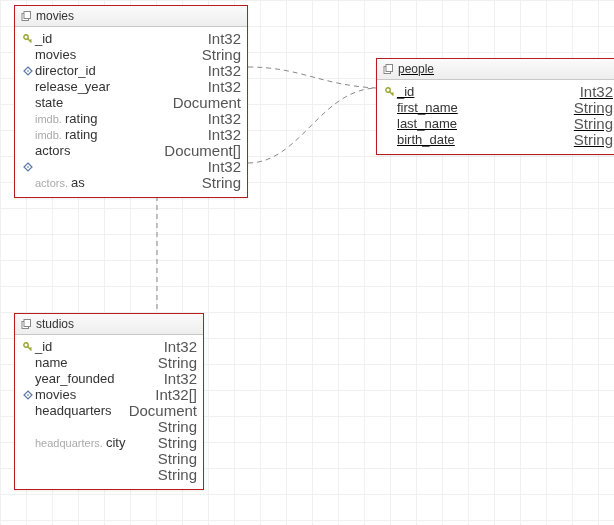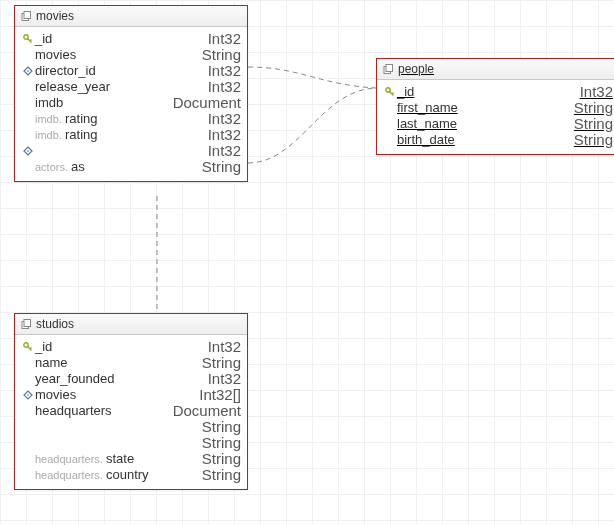--- a/index.html
+++ b/index.html
@@ -117,32 +117,37 @@
           <span><span class="field-name">director_id</span></span>
           <span class="field-type">Int32</span>
         </div>
         <div class="field-row">
           <span class="field-icon"></span>
           <span><span class="field-name">release_year</span></span>
           <span class="field-type">Int32</span>
         </div>
         <div class="field-row">
           <span class="field-icon"></span>
-          <span><span class="field-name">imdb</span></span>
+          <span><span class="field-name">state</span></span>
           <span class="field-type">Document</span>
         </div>
         <div class="field-row">
           <span class="field-icon"></span>
           <span><span class="field-prefix">imdb.</span> <span class="field-name">rating</span></span>
           <span class="field-type">Int32</span>
         </div>
         <div class="field-row">
           <span class="field-icon"></span>
           <span><span class="field-prefix">imdb.</span> <span class="field-name">rating</span></span>
           <span class="field-type">Int32</span>
+        </div>
+        <div class="field-row">
+          <span class="field-icon"></span>
+          <span><span class="field-name">actors</span></span>
+          <span class="field-type">Document[]</span>
         </div>
         <div class="field-row">
           <span class="field-icon">
             <svg width="10" height="10" viewBox="0 0 10 10">
               <path d="M5 1 L9 5 L5 9 L1 5 Z" fill="none" stroke="#5a7aa5" stroke-width="1.2"></path>
               <line x1="4" y1="5" x2="6" y2="5" stroke="#5a7aa5" stroke-width="1.2"></line>
             </svg>
           </span>
           <span class="field-type">Int32</span>
         </div>
@@ -182,21 +187,21 @@
           <span><span class="field-name">last_name</span></span>
           <span class="field-type">String</span>
         </div>
         <div class="field-row">
           <span class="field-icon"></span>
           <span><span class="field-name">birth_date</span></span>
           <span class="field-type">String</span>
         </div>
       </div>
     </div>
-    <div class="entity" style="left: 14px; top: 313px; width: 234px;">
+    <div class="entity" style="left: 14px; top: 313px; width: 190px;">
       <div class="entity-header">
         <svg width="11" height="11" viewBox="0 0 11 11">
           <rect x="1" y="2.5" width="6.5" height="7" fill="#fff" stroke="#888" stroke-width="1"></rect>
           <rect x="3" y="0.5" width="6.5" height="7" fill="#fff" stroke="#888" stroke-width="1"></rect>
         </svg>
         <span class="tname">studios</span>
       </div>
       <div class="entity-body">
         <div class="field-row">
           <span class="field-icon">
@@ -232,27 +237,26 @@
           <span class="field-icon"></span>
           <span><span class="field-name">headquarters</span></span>
           <span class="field-type">Document</span>
         </div>
         <div class="field-row">
           <span class="field-icon"></span>
           <span class="field-type">String</span>
         </div>
         <div class="field-row">
           <span class="field-icon"></span>
-          <span class="field-type">String</span>
-        </div>
-        <div class="field-row">
-          <span class="field-icon"></span>
-          <span><span class="field-prefix">headquarters.</span> <span class="field-name">state</span></span>
-          <span class="field-type">String</span>
-        </div>
-        <div class="field-row">
-          <span class="field-icon"></span>
-          <span><span class="field-prefix">headquarters.</span> <span class="field-name">country</span></span>
+          <span><span class="field-prefix">headquarters.</span> <span class="field-name">city</span></span>
+          <span class="field-type">String</span>
+        </div>
+        <div class="field-row">
+          <span class="field-icon"></span>
+          <span class="field-type">String</span>
+        </div>
+        <div class="field-row">
+          <span class="field-icon"></span>
           <span class="field-type">String</span>
         </div>
       </div>
     </div>
   </div>
 
 </body></html>

